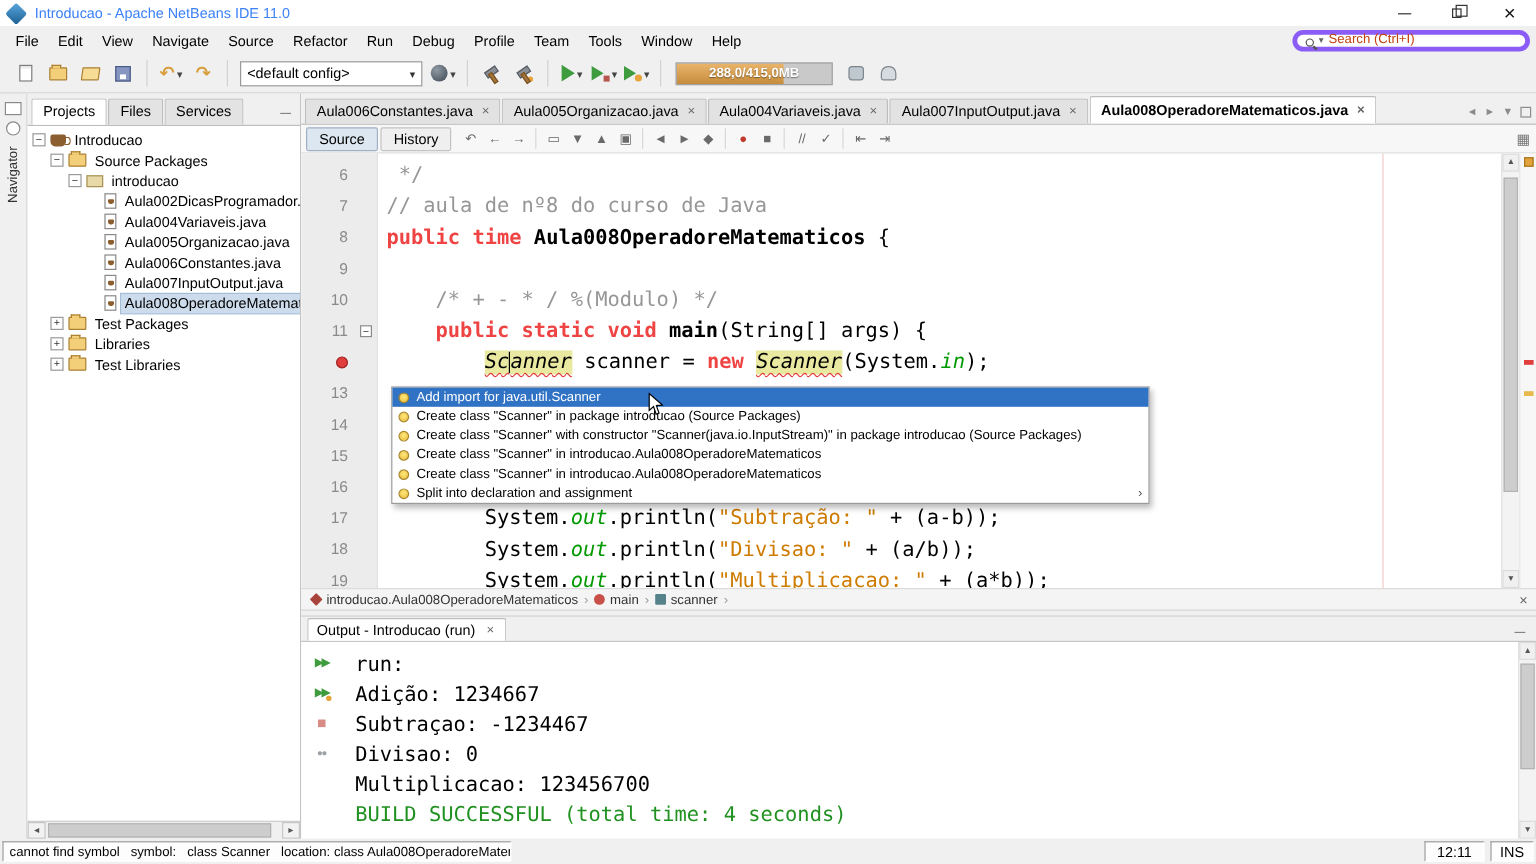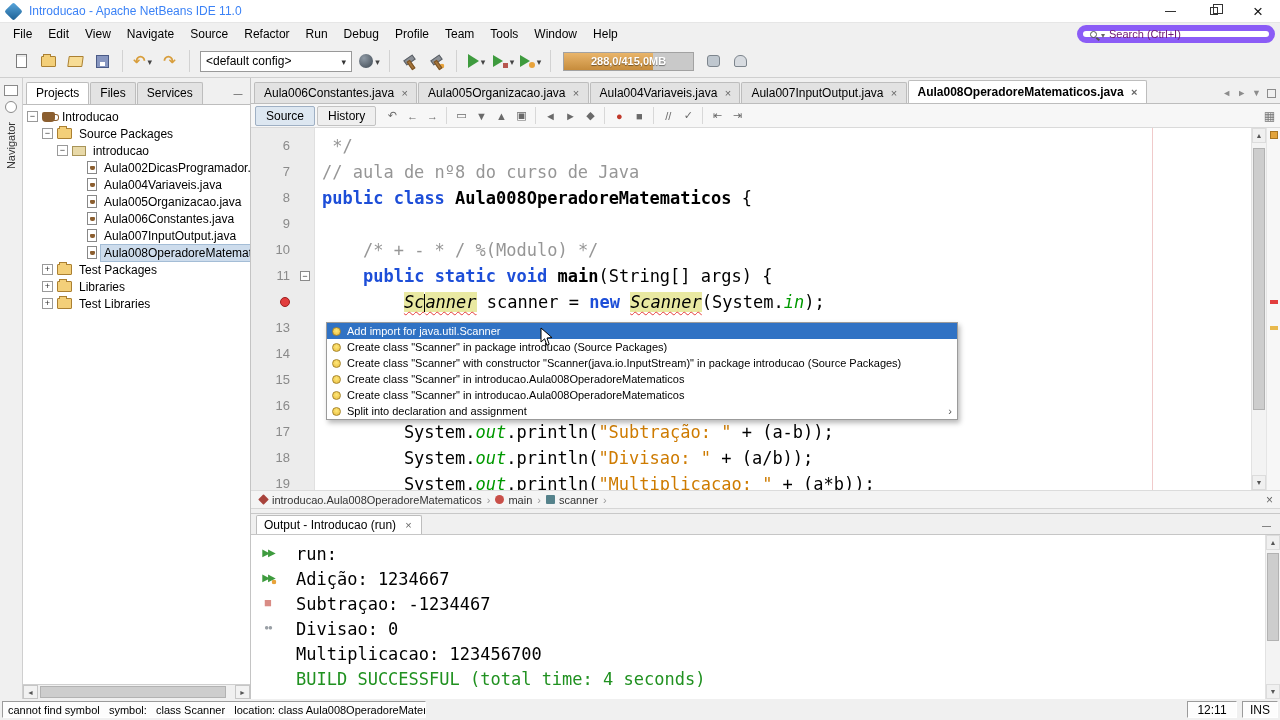--- a/index.html
+++ b/index.html
@@ -14,21 +14,21 @@
   .win-btns{margin-left:auto;display:flex;height:100%}
   .wbtn{width:44px;display:flex;align-items:center;justify-content:center;color:#222}
   .win-min-g{display:block;width:11px;border-top:1px solid #333}
   .win-restore-g{display:block;width:8px;height:8px;border:1px solid #333;position:relative;background:#fff}
   .win-restore-g::before{content:"";position:absolute;left:2px;top:-4px;width:8px;height:8px;border:1px solid #333}
   .win-close-g::before{content:"×";font-size:17px;line-height:1;color:#111}
 
   
   .menubar{position:absolute;left:0;top:23px;width:1280px;height:22px;background:#f0f0f0;display:flex;align-items:center;padding-left:5px}
   .menu-item{padding:2px 8px;cursor:default}
-  .searchbox{position:absolute;right:5px;top:2px;width:198px;height:18px;background:#fff;border:6px solid #8b5cf6;border-radius:9px;display:flex;align-items:center;padding:0 7px;gap:4px;color:#701a75}
+  .searchbox{position:absolute;right:5px;top:2px;width:198px;height:18px;background:#fff;border:4px solid #8b5cf6;border-radius:9px;display:flex;align-items:flex-end;padding:0 7px;gap:4px;color:#c2410c}
   .mag{width:7px;height:7px;border:1.5px solid #555;border-radius:50%;position:relative;flex:none}
   .mag::after{content:"";position:absolute;left:5px;top:6px;width:4px;height:1.5px;background:#555;transform:rotate(40deg)}
   .mag-dd::before{content:"▾";font-size:8px;color:#666}
   .search-text{font-size:11px;white-space:nowrap;overflow:hidden}
 
   
   .toolbar{position:absolute;left:0;top:45px;width:1280px;height:33px;background:#f0f0f0;border-bottom:1px solid #cfcfcf;display:flex;align-items:center;padding-left:8px}
   .tbtn{height:25px;min-width:25px;display:flex;align-items:center;justify-content:center;border-radius:2px;margin:0 1px}
   .tsep{width:1px;height:22px;background:#d2d2d2;margin:0 6px}
   .dd::before{content:"▾";font-size:9px;color:#444;margin-left:2px}
@@ -111,21 +111,21 @@
   .codewrap{flex:1;position:relative;overflow:hidden;background:#fff}
   .codewrap::before{content:"";position:absolute;left:0;top:0;bottom:0;width:63px;background:#ececec;border-right:1px solid #e0e0e0}
   .marginline{position:absolute;left:901px;top:0;bottom:0;width:1px;background:#f0caca}
   .code-lines{position:absolute;left:0;top:5px;right:30px;font-family:"DejaVu Sans Mono","Liberation Mono",monospace;font-size:17px}
   .cl{display:flex;height:26px;line-height:26px}
   .gut{flex:0 0 45px;display:flex;align-items:center;justify-content:flex-end;padding-right:6px;color:#8a8a8a;font-size:13px;font-family:"Liberation Sans",sans-serif}
   .fold{flex:0 0 18px;display:flex;align-items:center;justify-content:center}
   .foldbox{width:10px;height:10px;border:1px solid #8a8a8a;background:#fff;font-size:9px;line-height:8px;text-align:center;color:#333;font-family:"Liberation Sans",sans-serif}
   .src{white-space:pre;padding-left:8px}
   .err-ball{width:10px;height:10px;border-radius:50%;background:#e23d3d;border:1px solid #9d1f1f;display:inline-block}
-  .tk-k{color:#1d4ed8;font-weight:bold}
+  .tk-k{color:#ef4444;font-weight:bold}
   .tk-c{color:#969696}
   .tk-s{color:#ce7b00}
   .tk-p{color:#000}
   .tk-b{font-weight:bold}
   .tk-f{color:#009900;font-style:italic}
   .tk-u{font-style:italic;text-decoration-line:underline;text-decoration-style:wavy;text-decoration-color:#e43b3b;text-decoration-thickness:1px;text-underline-offset:3px}
   .tk-o{background:#e9e9a2}
   .caret{display:inline-block;width:0;border-left:1px solid #000;height:18px;vertical-align:-4px}
 
   .vscroll{position:absolute;right:14px;top:0;bottom:0;width:15px;background:#f3f3f3;border-left:1px solid #e2e2e2}
@@ -462,21 +462,21 @@
           <span class="src"><span class="tk-c"> */</span></span>
         </div>
         <div class="cl">
           <span class="gut">7</span>
           <span class="fold"></span>
           <span class="src"><span class="tk-c">// aula de nº8 do curso de Java</span></span>
         </div>
         <div class="cl">
           <span class="gut">8</span>
           <span class="fold"></span>
-          <span class="src"><span class="tk-k">public</span><span class="tk-p"> </span><span class="tk-k">class</span><span class="tk-p"> </span><span class="tk-b">Aula008OperadoreMatematicos</span><span class="tk-p"> {</span></span>
+          <span class="src"><span class="tk-k">public</span><span class="tk-p"> </span><span class="tk-k">time</span><span class="tk-p"> </span><span class="tk-b">Aula008OperadoreMatematicos</span><span class="tk-p"> {</span></span>
         </div>
         <div class="cl">
           <span class="gut">9</span>
           <span class="fold"></span>
           <span class="src"></span>
         </div>
         <div class="cl">
           <span class="gut">10</span>
           <span class="fold"></span>
           <span class="src"><span class="tk-p">    </span><span class="tk-c">/* + - * / %(Modulo) */</span></span>

